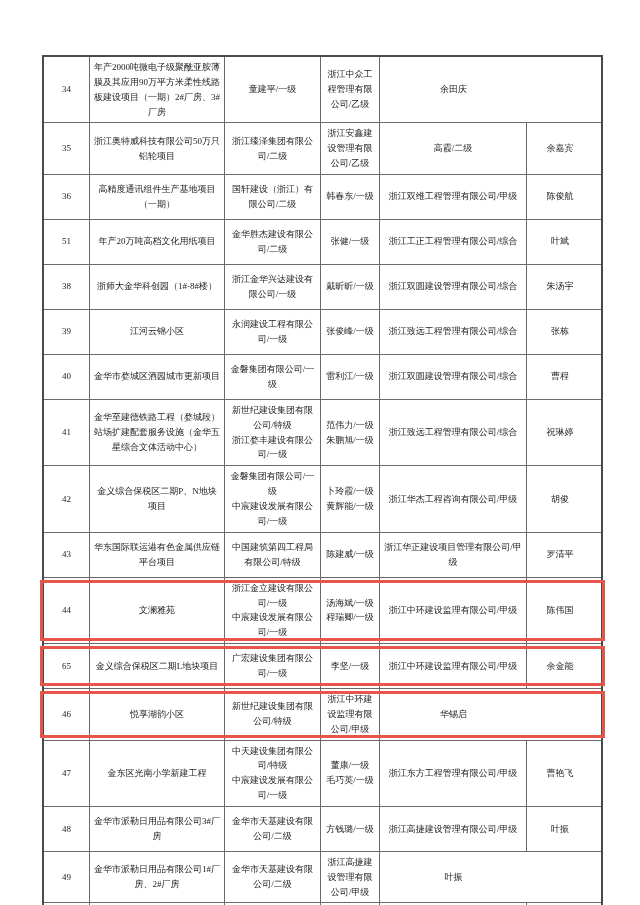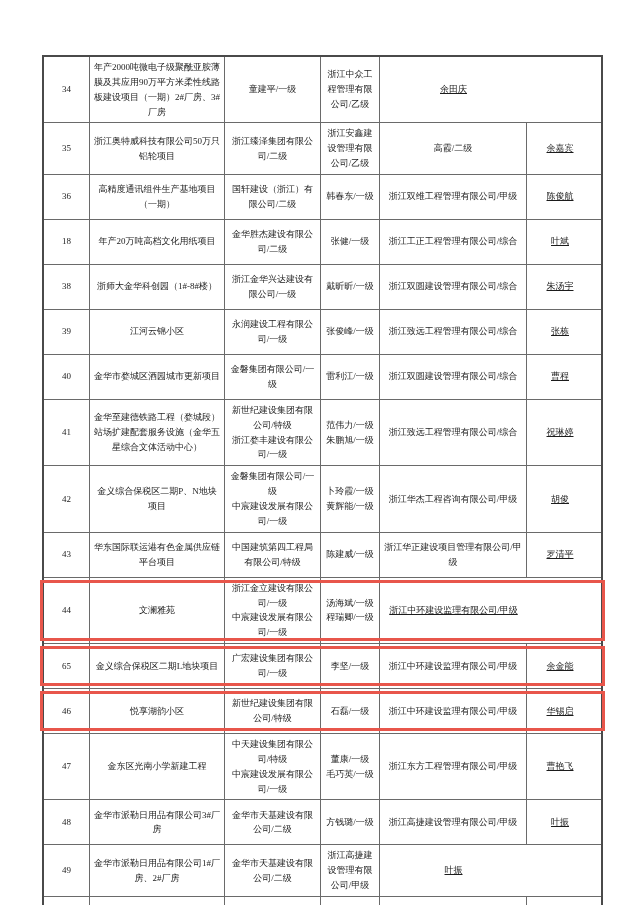--- a/index.html
+++ b/index.html
@@ -30,21 +30,21 @@
     align-items:center;
     justify-content:center;
     text-align:center;
     padding:3px 4px;
     font-size:9px;
     line-height:1.65;
     border-right:1px solid #6a6a6a;
     white-space:pre-line;
     word-break:break-all;
   }
-  .cell:last-child{border-right:none;text-decoration:underline;}
+  .cell:last-child{border-right:none;}
   
   .row.hl::after{
     content:"";
     position:absolute;
     top:2px;bottom:2px;left:-4px;right:-4px;
     border:3px solid #e8564b;
     pointer-events:none;
     z-index:5;
   }
 </style>
@@ -69,21 +69,21 @@
   </div>
     <div class="row">
     <div class="cell no">36</div>
     <div class="cell project">高精度通讯组件生产基地项目（一期）</div>
     <div class="cell contractor">国轩建设（浙江）有限公司/二级</div>
     <div class="cell manager">韩春东/一级</div>
     <div class="cell supervisor">浙江双维工程管理有限公司/甲级</div>
     <div class="cell name">陈俊航</div>
   </div>
     <div class="row">
-    <div class="cell no">18</div>
+    <div class="cell no">51</div>
     <div class="cell project">年产20万吨高档文化用纸项目</div>
     <div class="cell contractor">金华胜杰建设有限公司/二级</div>
     <div class="cell manager">张健/一级</div>
     <div class="cell supervisor">浙江工正工程管理有限公司/综合</div>
     <div class="cell name">叶斌</div>
   </div>
     <div class="row">
     <div class="cell no">38</div>
     <div class="cell project">浙师大金华科创园（1#-8#楼）</div>
     <div class="cell contractor">浙江金华兴达建设有限公司/一级</div>
@@ -136,34 +136,34 @@
     <div class="cell name">罗清平</div>
   </div>
     <div class="row hl">
     <div class="cell no">44</div>
     <div class="cell project">文澜雅苑</div>
     <div class="cell contractor">浙江金立建设有限公司/一级
 中宸建设发展有限公司/一级</div>
     <div class="cell manager">汤海斌/一级
 程瑞卿/一级</div>
     <div class="cell supervisor">浙江中环建设监理有限公司/甲级</div>
+    <div class="cell name">陈伟国</div>
   </div>
     <div class="row hl">
     <div class="cell no">65</div>
     <div class="cell project">金义综合保税区二期L地块项目</div>
     <div class="cell contractor">广宏建设集团有限公司/一级</div>
     <div class="cell manager">李坚/一级</div>
     <div class="cell supervisor">浙江中环建设监理有限公司/甲级</div>
     <div class="cell name">余金能</div>
   </div>
     <div class="row hl">
     <div class="cell no">46</div>
     <div class="cell project">悦享湖韵小区</div>
     <div class="cell contractor">新世纪建设集团有限公司/特级</div>
-    <div class="cell manager">石磊/一级</div>
     <div class="cell supervisor">浙江中环建设监理有限公司/甲级</div>
     <div class="cell name">华锡启</div>
   </div>
     <div class="row">
     <div class="cell no">47</div>
     <div class="cell project">金东区光南小学新建工程</div>
     <div class="cell contractor">中天建设集团有限公司/特级
 中宸建设发展有限公司/一级</div>
     <div class="cell manager">董康/一级
 毛巧英/一级</div>

